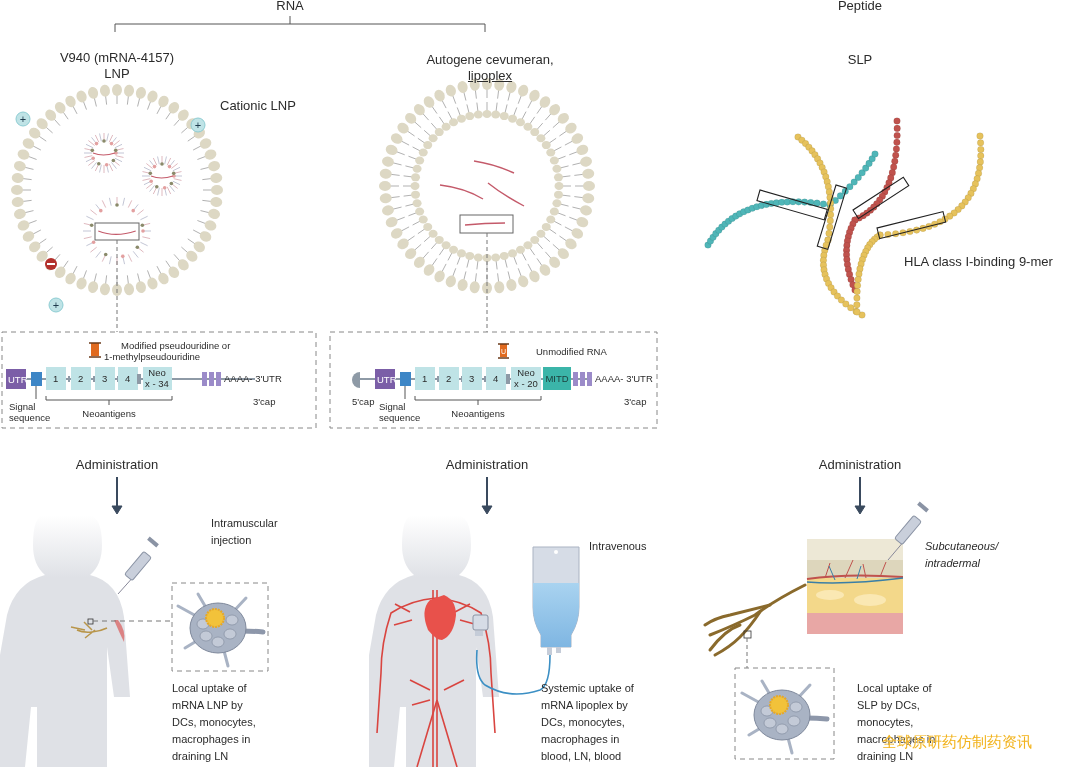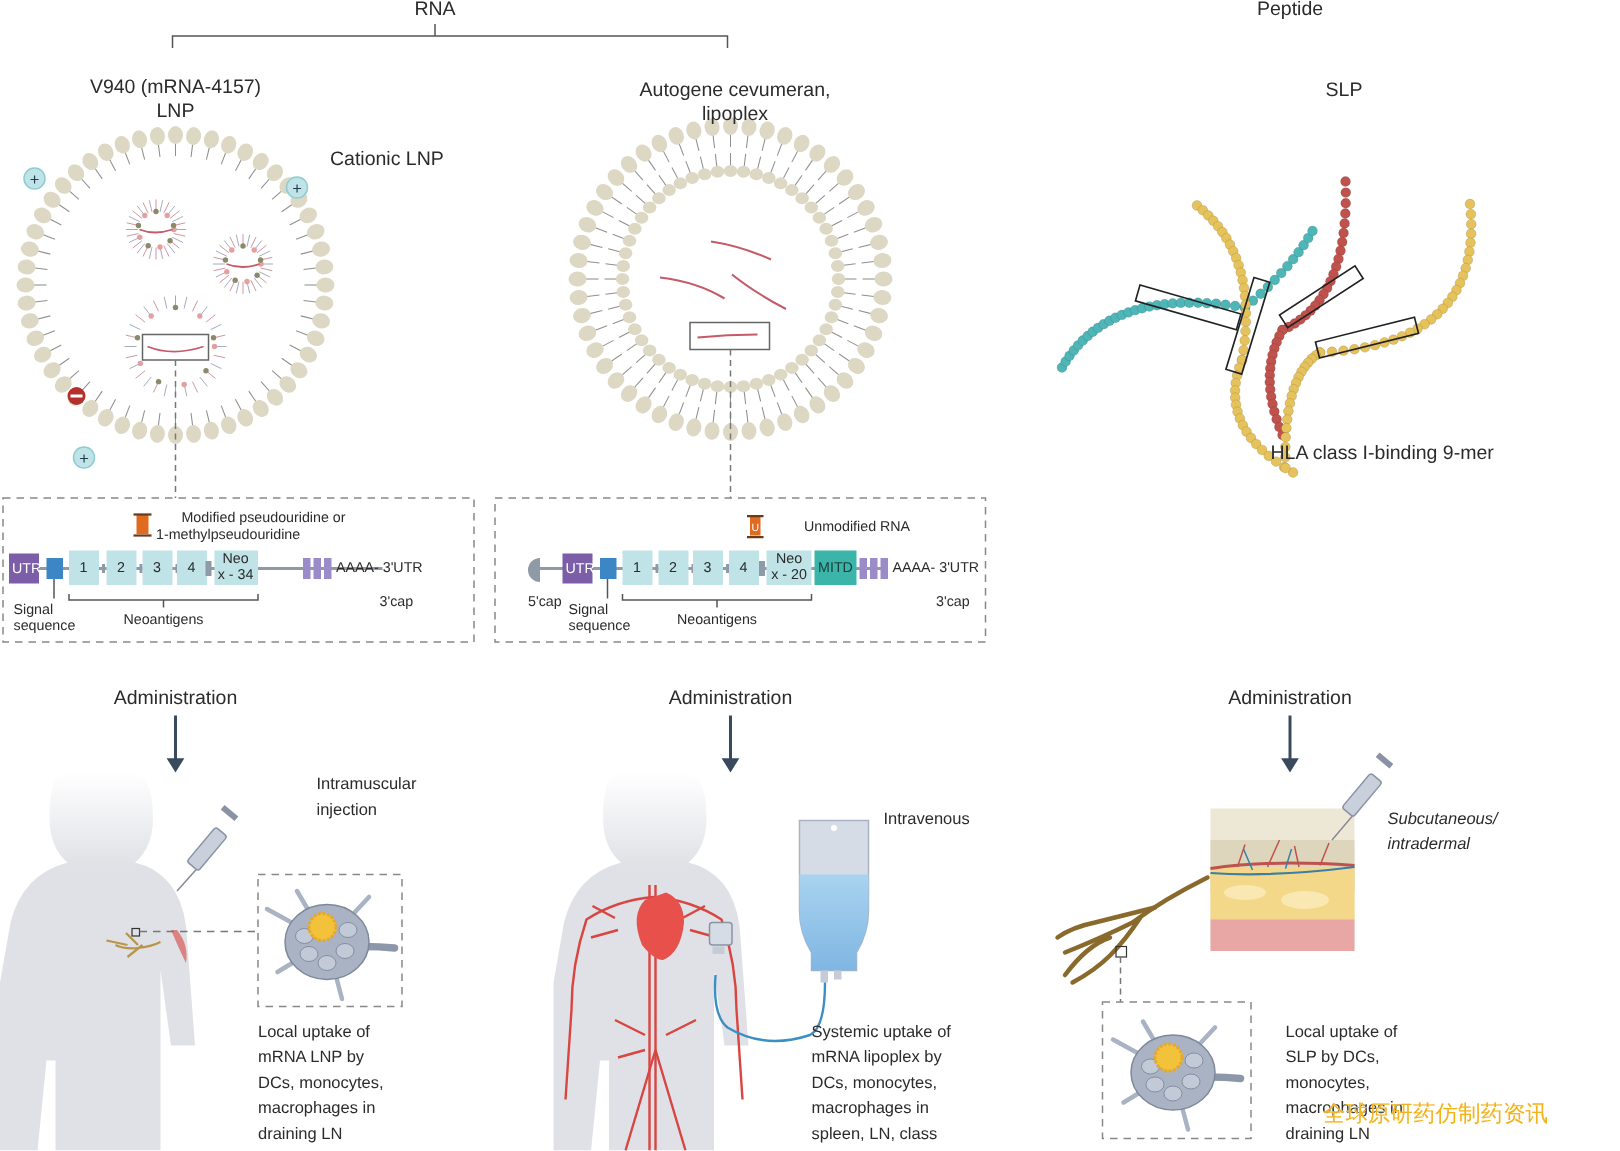--- a/index.html
+++ b/index.html
@@ -853,21 +853,21 @@
 </div>
 <div class="lbl body-lbl" style="left:172px; top:680px;">
   <div>Local uptake of</div>
   <div>mRNA LNP by</div>
   <div>DCs, monocytes,</div>
   <div>macrophages in</div>
   <div>draining LN</div>
 </div>
 
 <div class="lbl c" style="left:490px; top:52px;">Autogene cevumeran,</div>
-<div class="lbl c" style="left:490px; top:68px;">lipoplex</div>
+<div class="lbl c" style="left:490px; top:68px;text-decoration:underline;">lipoplex</div>
 
 <div class="lbl small" style="left:512px; top:346px;margin-left:24px;">Unmodified RNA</div>
 <div class="lbl small" style="left:352px; top:396px;">5'cap</div>
 <div class="lbl small" style="left:377px; top:374px; color:#fff;">UTR</div>
 <div class="lbl small" style="left:422px; top:373px;">1</div>
 <div class="lbl small" style="left:446px; top:373px;">2</div>
 <div class="lbl small" style="left:469px; top:373px;">3</div>
 <div class="lbl small" style="left:493px; top:373px;">4</div>
 <div class="lbl small c" style="left:526px; top:367px;">Neo</div>
 <div class="lbl small c" style="left:526px; top:378px;">x - 20</div>
@@ -878,25 +878,25 @@
 <div class="lbl small c" style="left:478px; top:408px;">Neoantigens</div>
 <div class="lbl small" style="left:624px; top:396px;">3'cap</div>
 
 <div class="lbl c" style="left:487px; top:457px;">Administration</div>
 <div class="lbl body-lbl" style="left:589px; top:538px;">Intravenous</div>
 <div class="lbl body-lbl" style="left:541px; top:680px;">
   <div>Systemic uptake of</div>
   <div>mRNA lipoplex by</div>
   <div>DCs, monocytes,</div>
   <div>macrophages in</div>
-  <div>spleen, LN, class</div>
+  <div>blood, LN, blood</div>
 </div>
 
-<div class="lbl c" style="left:860px; top:52px;margin-left:36px;">SLP</div>
-<div class="lbl" style="left:847px; top:254px;margin-top:40px;">HLA class I-binding 9-mer</div>
+<div class="lbl c" style="left:860px; top:52px;">SLP</div>
+<div class="lbl" style="left:904px; top:254px;">HLA class I-binding 9-mer</div>
 <div class="lbl c" style="left:860px; top:457px;">Administration</div>
 <div class="lbl body-lbl" style="left:925px; top:538px;font-style:italic;">
   <div>Subcutaneous/</div>
   <div>intradermal</div>
 </div>
 <div class="lbl body-lbl" style="left:857px; top:680px;">
   <div>Local uptake of</div>
   <div>SLP by DCs,</div>
   <div>monocytes,</div>
   <div>macrophages in</div>

